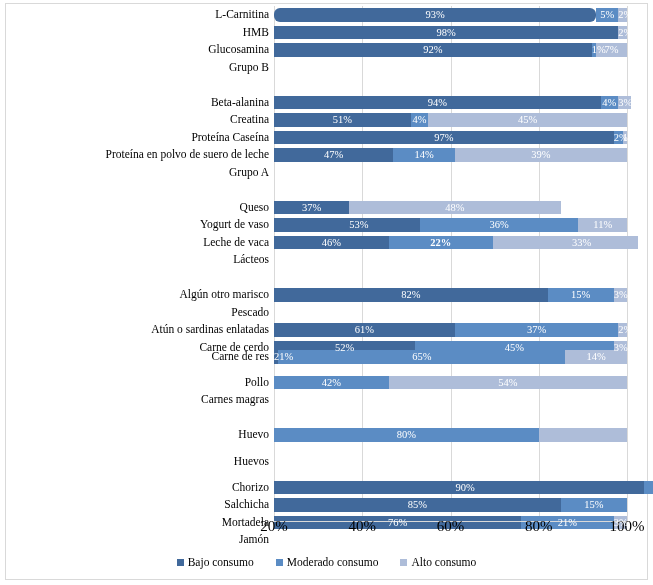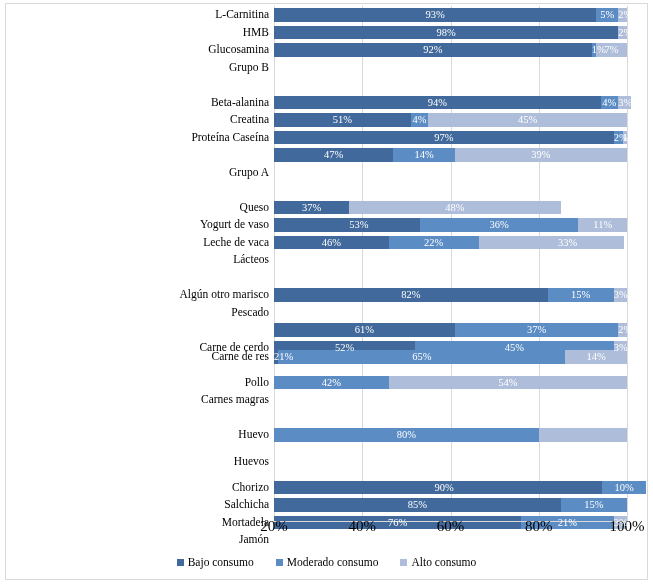--- a/index.html
+++ b/index.html
@@ -110,21 +110,21 @@
     <div id="gridlines">
         <div class="gridline" style="left: 0px;"></div>
         <div class="gridline" style="left: 88.25px;"></div>
         <div class="gridline" style="left: 176.5px;"></div>
         <div class="gridline" style="left: 264.75px;"></div>
         <div class="gridline" style="left: 353px;"></div>
       </div>
     <div id="rows">
         <div class="row" style="top: 0px;">
           <div class="row-label">L-Carnitina</div>
-          <div class="bar"><div class="seg s-bajo" style="width: 322.113px;"><span>93%</span></div><div class="seg s-mod" style="width: 22.0625px;"><span>5%</span></div><div class="seg s-alto" style="width: 8.825px;"><span>2%</span></div></div>
+          <div class="bar"><div class="seg s-bajo" style="width: 322.113px; border-radius: 6px;"><span>93%</span></div><div class="seg s-mod" style="width: 22.0625px;"><span>5%</span></div><div class="seg s-alto" style="width: 8.825px;"><span>2%</span></div></div>
         </div>
         <div class="row" style="top: 17.5px;">
           <div class="row-label">HMB</div>
           <div class="bar"><div class="seg s-bajo" style="width: 344.175px;"><span>98%</span></div><div class="seg s-alto" style="width: 8.825px;"><span>2%</span></div></div>
         </div>
         <div class="row" style="top: 35px;">
           <div class="row-label">Glucosamina</div>
           <div class="bar"><div class="seg s-bajo" style="width: 317.7px;"><span>92%</span></div><div class="seg s-mod" style="width: 4.4125px;"><span>1%</span></div><div class="seg s-alto" style="width: 30.8875px;"><span>7%</span></div></div>
         </div>
         <div class="row" style="top: 52.5px;">
@@ -139,54 +139,56 @@
         </div>
         <div class="row" style="top: 105px;">
           <div class="row-label">Creatina</div>
           <div class="bar"><div class="seg s-bajo" style="width: 136.787px;"><span>51%</span></div><div class="seg s-mod" style="width: 17.65px;"><span>4%</span></div><div class="seg s-alto" style="width: 198.562px;"><span>45%</span></div></div>
         </div>
         <div class="row" style="top: 122.5px;">
           <div class="row-label">Proteína Caseína</div>
           <div class="bar"><div class="seg s-bajo" style="width: 339.762px;"><span>97%</span></div><div class="seg s-mod" style="width: 8.825px;"><span>2%</span></div><div class="seg s-alto" style="width: 4.4125px;"><span>1%</span></div></div>
         </div>
         <div class="row" style="top: 140px;">
+          <div class="row-label">Proteína en polvo de suero de leche</div>
           <div class="bar"><div class="seg s-bajo" style="width: 119.138px;"><span>47%</span></div><div class="seg s-mod" style="width: 61.775px;"><span>14%</span></div><div class="seg s-alto" style="width: 172.088px;"><span>39%</span></div></div>
         </div>
         <div class="row" style="top: 157.5px;">
           <div class="row-label">Grupo A</div>
         </div>
         <div class="row" style="top: 175px;">
           <div class="row-label"></div>
         </div>
         <div class="row" style="top: 192.5px;">
           <div class="row-label">Queso</div>
           <div class="bar"><div class="seg s-bajo" style="width: 75.0125px;"><span>37%</span></div><div class="seg s-alto" style="width: 211.8px;"><span>48%</span></div></div>
         </div>
         <div class="row" style="top: 210px;">
           <div class="row-label">Yogurt de vaso</div>
           <div class="bar"><div class="seg s-bajo" style="width: 145.612px; padding-left: 24px;"><span>53%</span></div><div class="seg s-mod" style="width: 158.85px;"><span>36%</span></div><div class="seg s-alto" style="width: 48.5375px;"><span>11%</span></div></div>
         </div>
         <div class="row" style="top: 227.5px;">
           <div class="row-label">Leche de vaca</div>
-          <div class="bar"><div class="seg s-bajo" style="width: 114.725px;"><span>46%</span></div><div class="seg s-mod" style="width: 90px;"><span>22%</span></div><div class="seg s-alto" style="width: 145.612px; padding-left: 32px;"><span>33%</span></div></div>
+          <div class="bar"><div class="seg s-bajo" style="width: 114.725px;"><span>46%</span></div><div class="seg s-mod" style="width: 104px; font-weight: bold;"><span>22%</span></div><div class="seg s-alto" style="width: 145.612px; padding-left: 32px;"><span>33%</span></div></div>
         </div>
         <div class="row" style="top: 245px; font-family: Liberation Serif, serif;">
           <div class="row-label">Lácteos</div>
         </div>
         <div class="row" style="top: 262.5px;">
           <div class="row-label"></div>
         </div>
         <div class="row" style="top: 280px;">
           <div class="row-label">Algún otro marisco</div>
           <div class="bar"><div class="seg s-bajo" style="width: 273.575px;"><span>82%</span></div><div class="seg s-mod" style="width: 66.1875px;"><span>15%</span></div><div class="seg s-alto" style="width: 13.2375px;"><span>3%</span></div></div>
         </div>
         <div class="row" style="top: 297.5px; padding-left: 40px;">
           <div class="row-label">Pescado</div>
         </div>
         <div class="row" style="top: 315px;">
+          <div class="row-label">Atún o sardinas enlatadas</div>
           <div class="bar"><div class="seg s-bajo" style="width: 180.912px;"><span>61%</span></div><div class="seg s-mod" style="width: 163.262px;"><span>37%</span></div><div class="seg s-alto" style="width: 8.825px;"><span>2%</span></div></div>
         </div>
         <div class="row" style="top: 332.5px;">
           <div class="row-label">Carne de cerdo</div>
           <div class="bar"><div class="seg s-bajo" style="width: 141.2px;"><span>52%</span></div><div class="seg s-mod" style="width: 198.562px;"><span>45%</span></div><div class="seg s-alto" style="width: 13.2375px;"><span>3%</span></div></div>
         </div>
         <div class="row" style="top: 342px;">
           <div class="row-label">Carne de res</div>
           <div class="bar"><div class="seg s-bajo" style="width: 4.4125px;"><span>21%</span></div><div class="seg s-mod" style="width: 286.812px;"><span>65%</span></div><div class="seg s-alto" style="width: 61.775px;"><span>14%</span></div></div>
         </div>
@@ -205,21 +207,21 @@
           <div class="bar"><div class="seg s-mod" style="width: 264.75px;"><span>80%</span></div><div class="seg s-alto" style="width: 88.25px;"><span></span></div></div>
         </div>
         <div class="row" style="top: 447px;">
           <div class="row-label">Huevos</div>
         </div>
         <div class="row" style="top: 455px;">
           <div class="row-label"></div>
         </div>
         <div class="row" style="top: 472.5px;">
           <div class="row-label">Chorizo</div>
-          <div class="bar"><div class="seg s-bajo" style="width: 328px; padding-left: 12px;"><span>90%</span></div><div class="seg s-mod" style="width: 44.125px;"><span>10%</span></div></div>
+          <div class="bar"><div class="seg s-bajo" style="width: 370px; padding-left: 12px;"><span>90%</span></div><div class="seg s-mod" style="width: 44.125px;"><span>10%</span></div></div>
         </div>
         <div class="row" style="top: 490px;">
           <div class="row-label">Salchicha</div>
           <div class="bar"><div class="seg s-bajo" style="width: 286.812px;"><span>85%</span></div><div class="seg s-mod" style="width: 66.1875px;"><span>15%</span></div></div>
         </div>
         <div class="row" style="top: 507.5px;">
           <div class="row-label">Mortadela</div>
           <div class="bar"><div class="seg s-bajo" style="width: 247.1px;"><span>76%</span></div><div class="seg s-mod" style="width: 92.6625px;"><span>21%</span></div><div class="seg s-alto" style="width: 13.2375px;"><span>3%</span></div></div>
         </div>
         <div class="row" style="top: 525px;">

